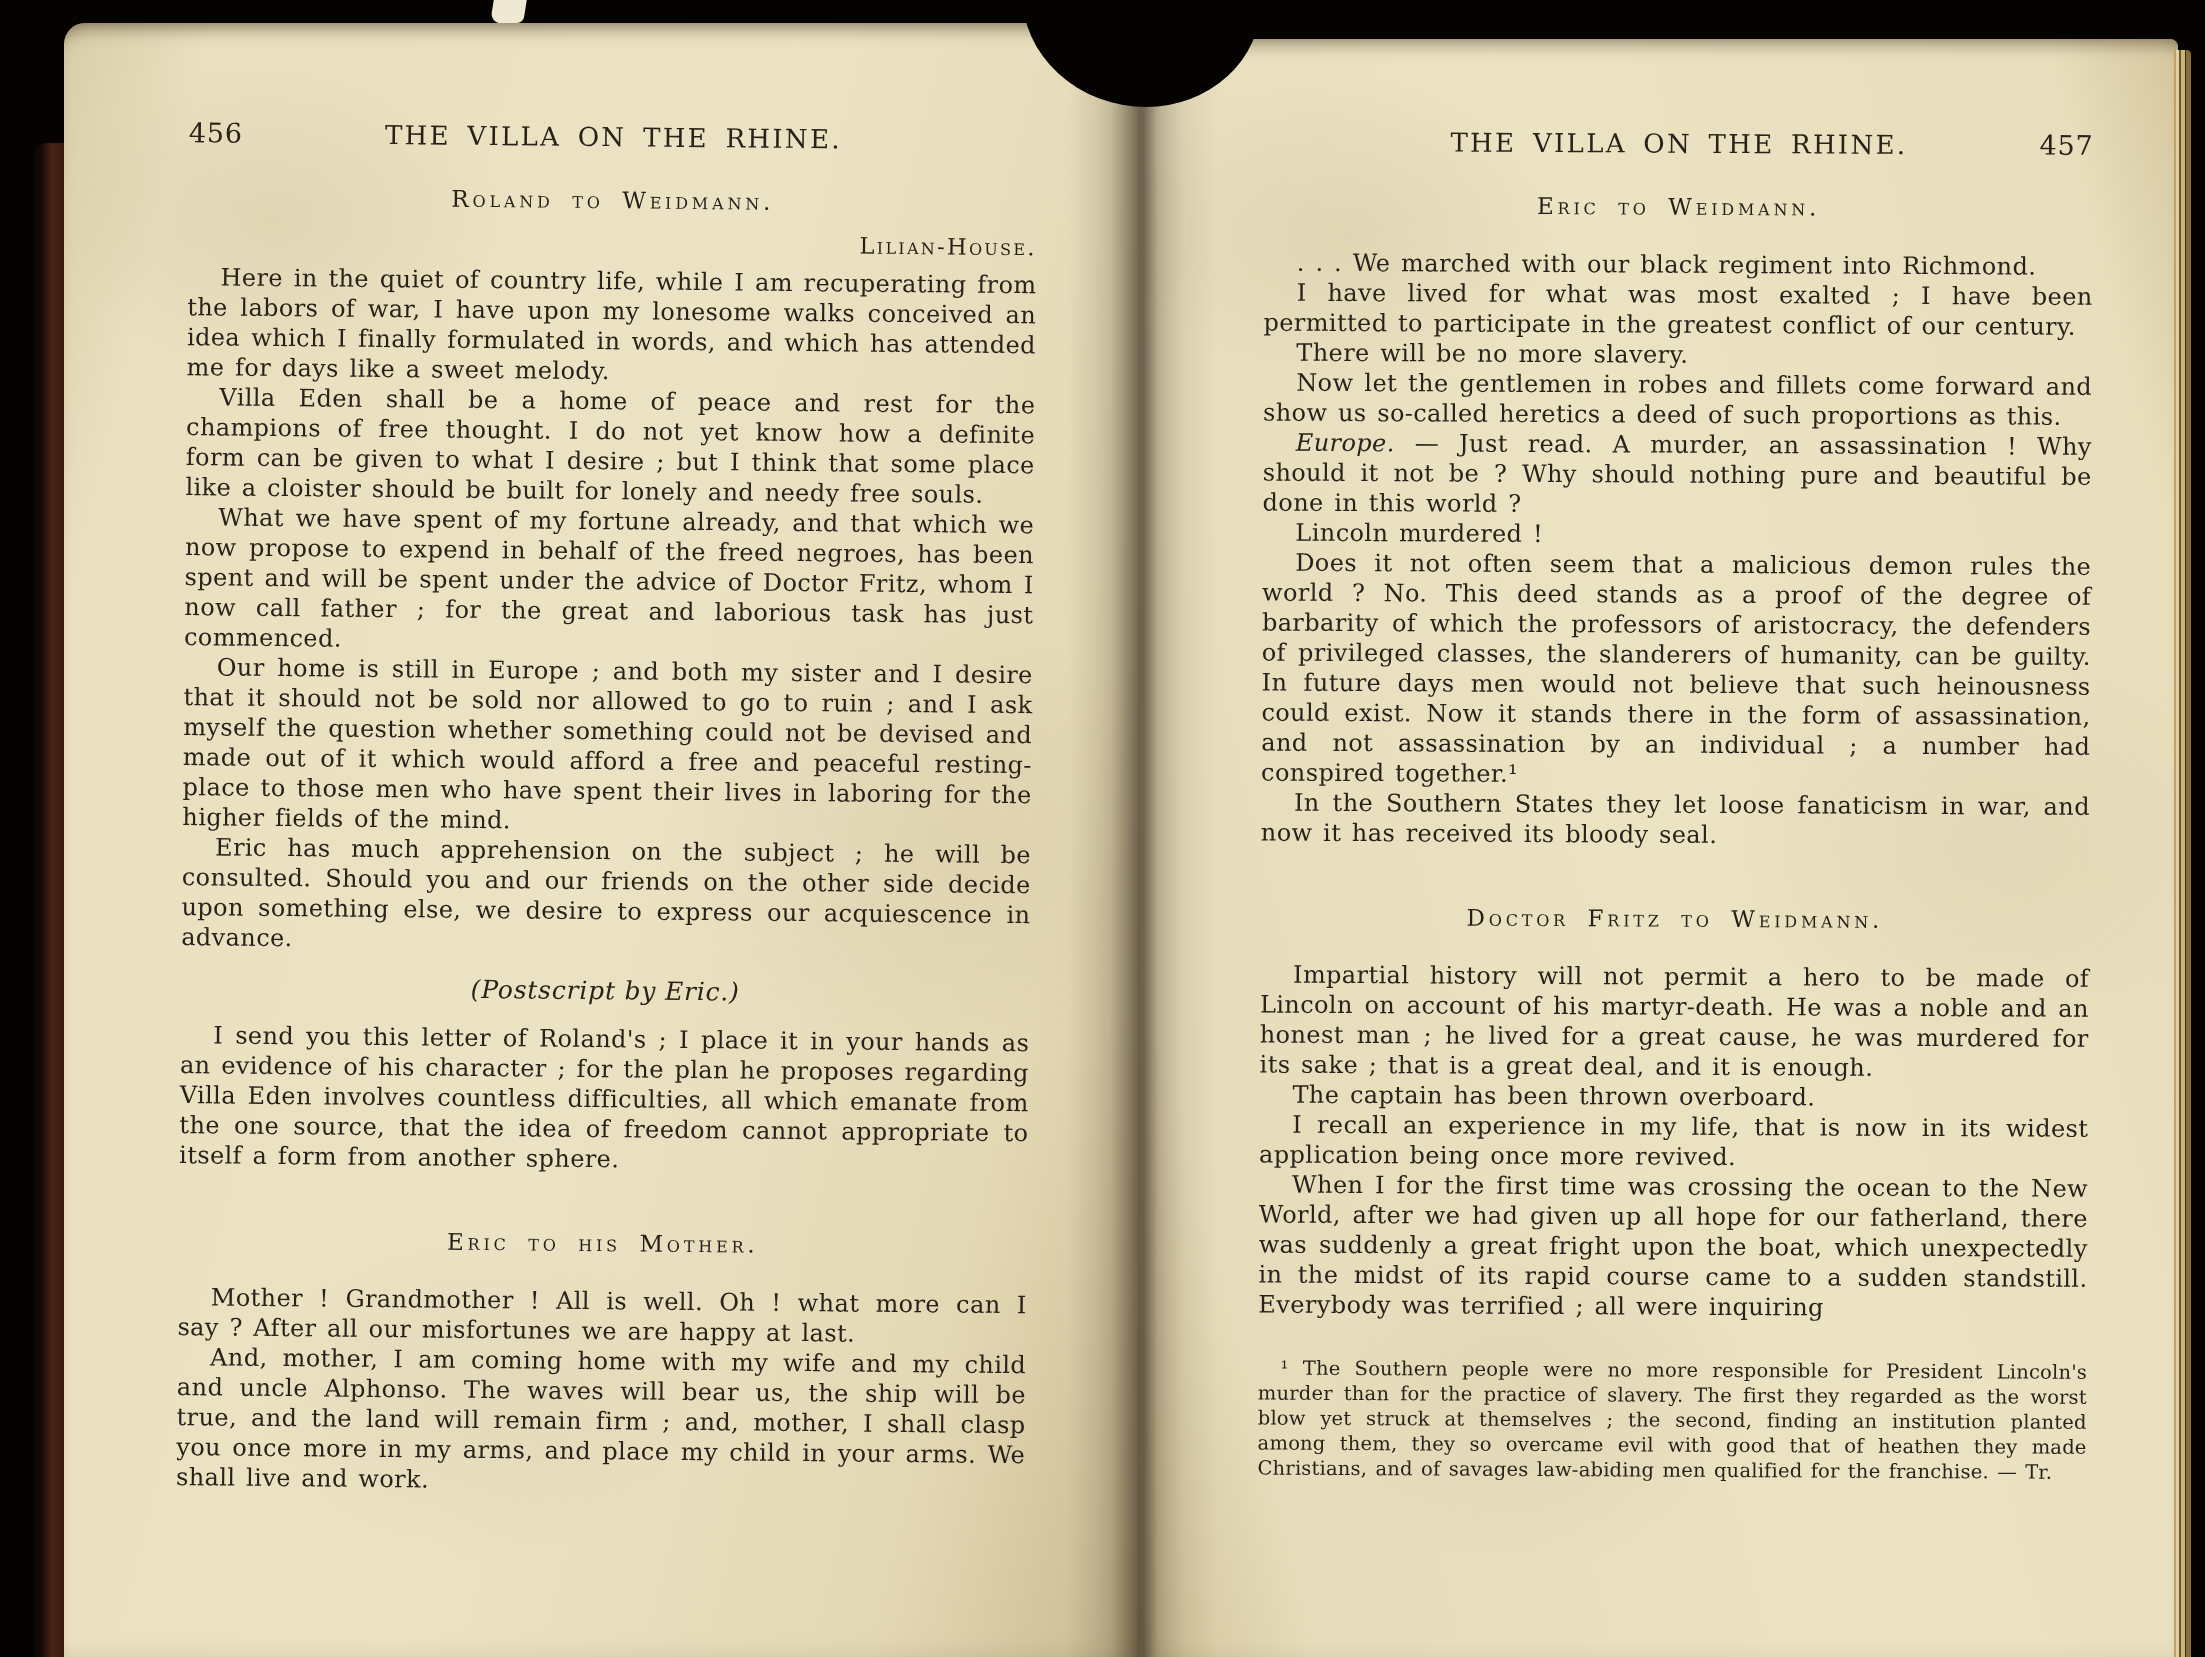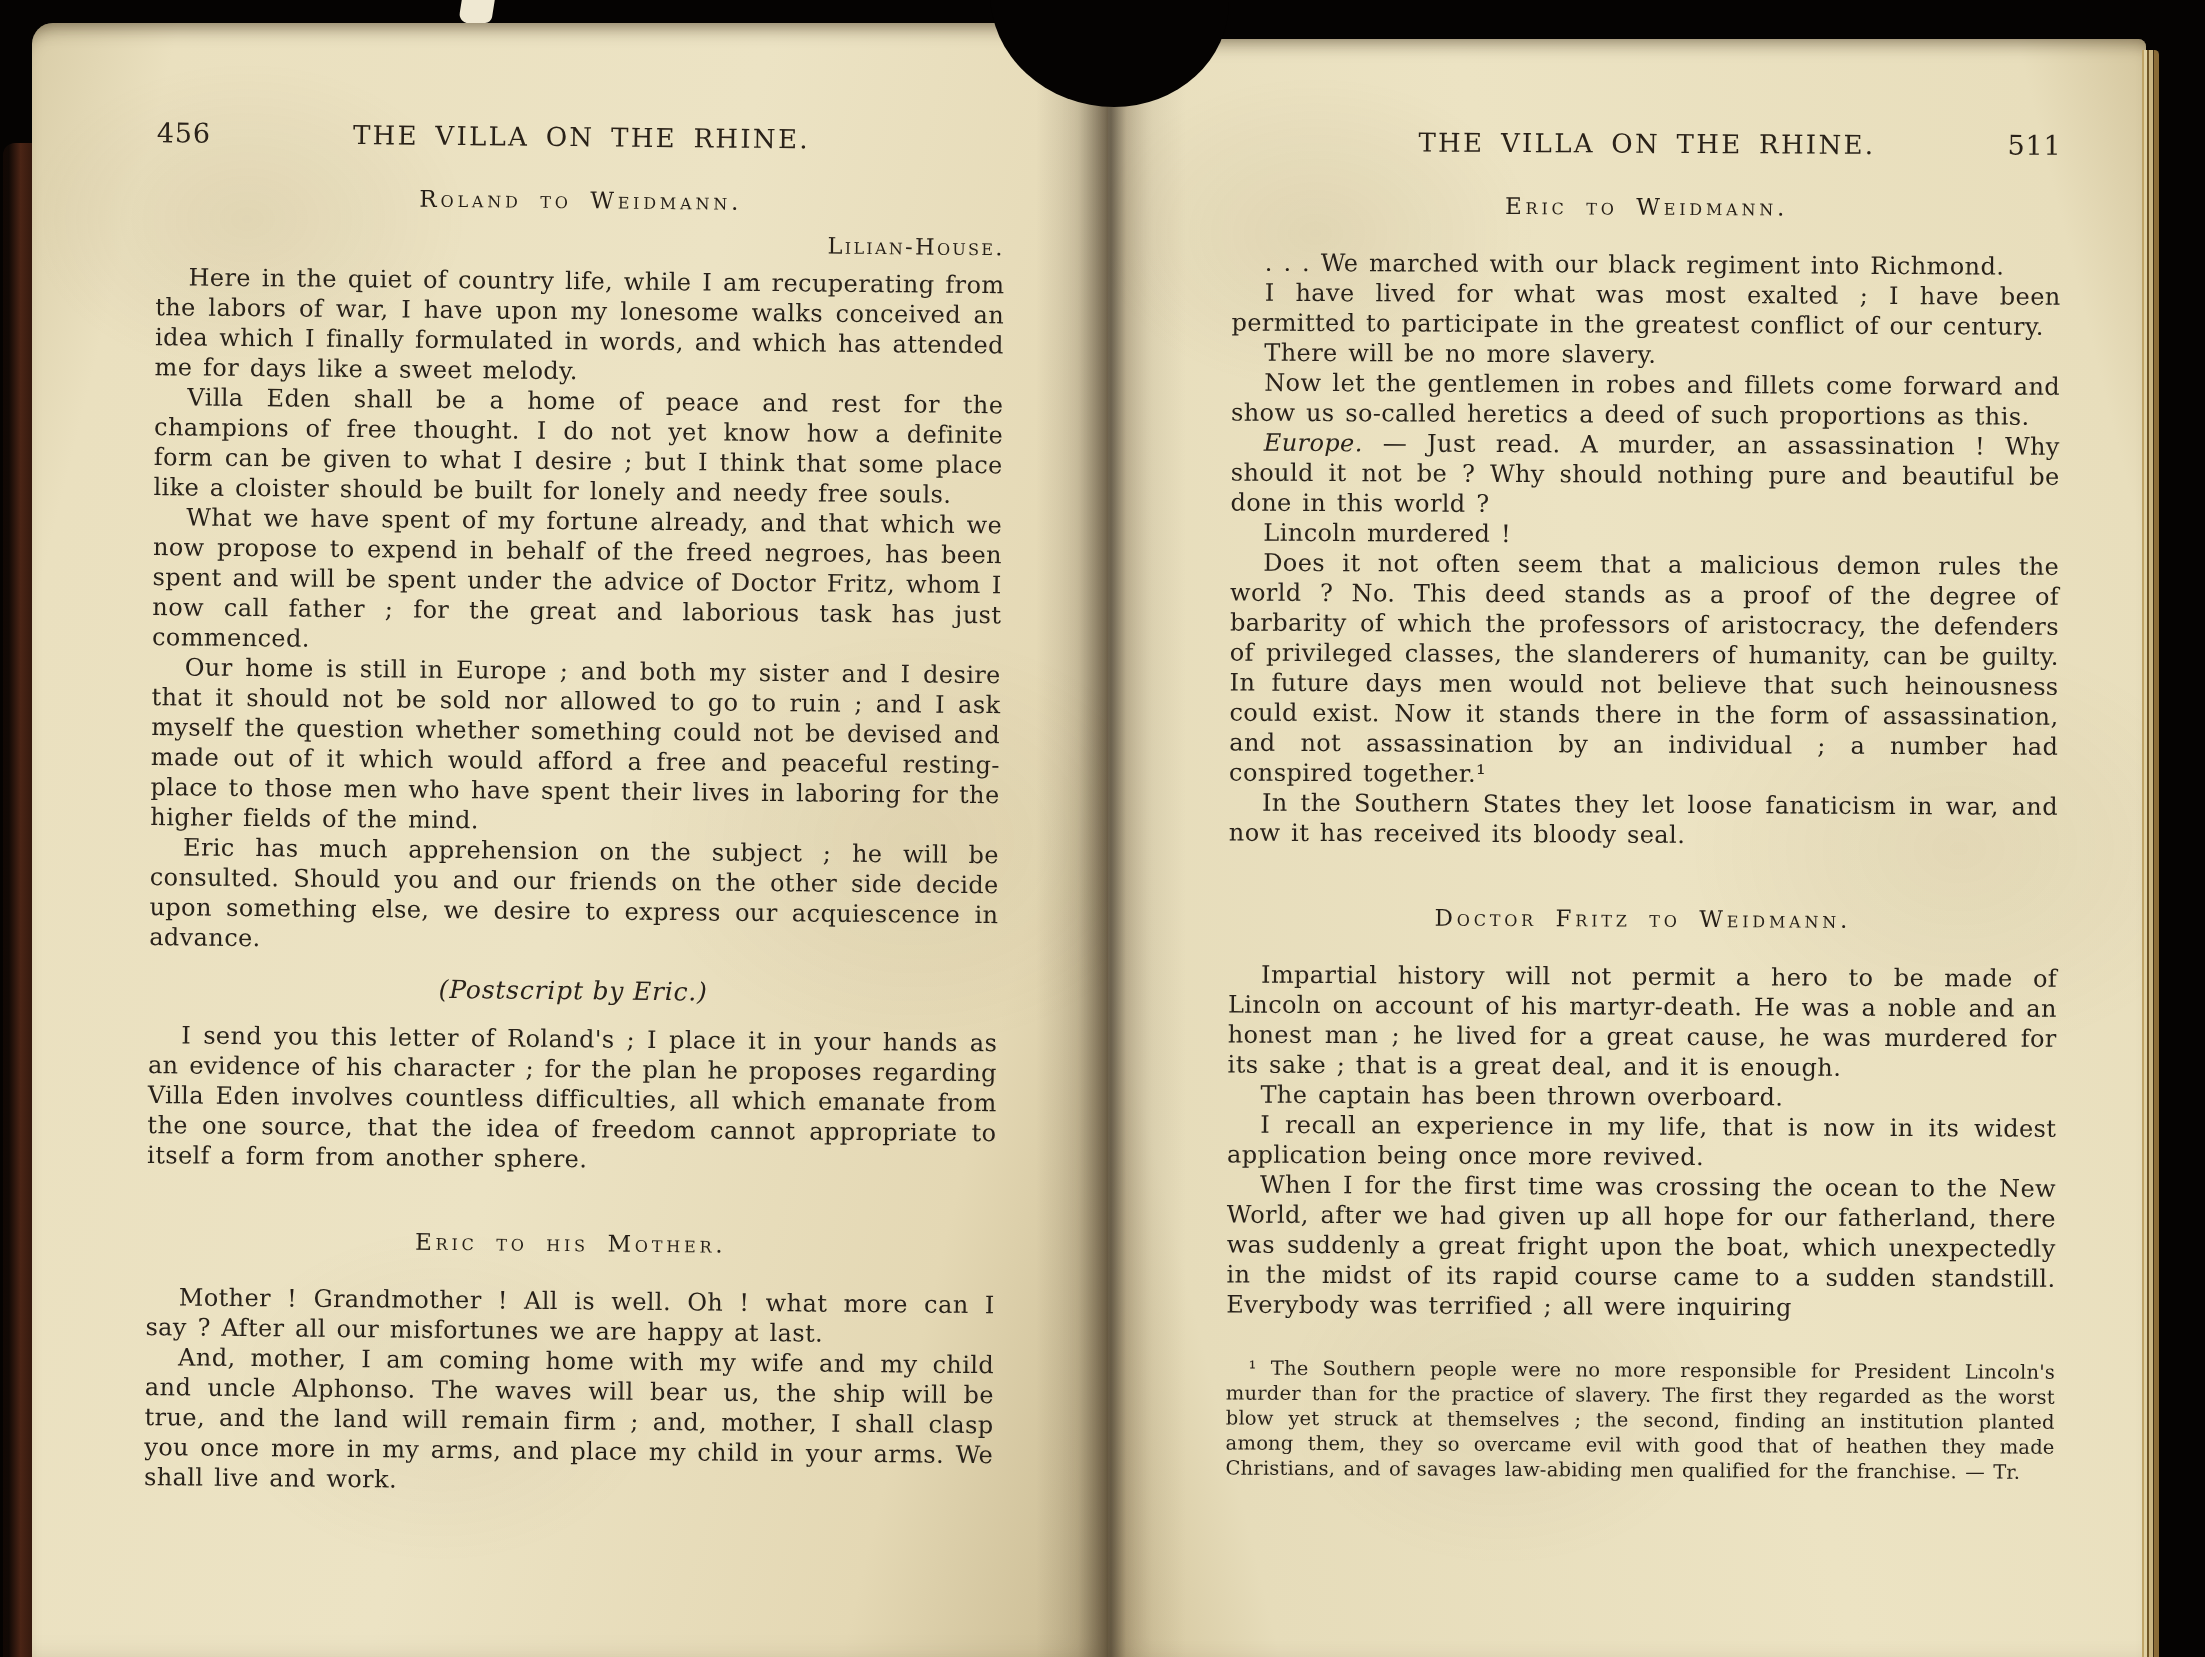--- a/index.html
+++ b/index.html
@@ -3,21 +3,21 @@
 <meta charset="utf-8">
 <style>
   html, body { margin: 0; padding: 0; }
   body {
     width: 2205px; height: 1658px;
     background: #050302;
     overflow: hidden;
     position: relative;
     font-family: "DejaVu Serif", "Liberation Serif", serif;
   }
-  .spread { position: absolute; inset: 0; }
+  .spread { position: absolute; inset: 0; margin-left: 32px; }
 
   
   .cover-edge-left {
     position: absolute; left: 3px; top: 143px; width: 39px; height: 1515px;
     background: linear-gradient(to right, #120804, #45221333 15%, #4a2415 45%, #2e160c 85%, #1a0c06);
     border-radius: 12px 0 0 0;
     z-index: 1;
   }
 
   .page { position: absolute; z-index: 2; }
@@ -142,21 +142,21 @@
           <p class="para">And, mother, I am coming home with my wife and my child and uncle Alphonso. The waves will bear us, the ship will be true, and the land will remain firm&nbsp;; and, mother, I shall clasp you once more in my arms, and place my child in your arms. We shall live and work.</p>
         </div>
     </div>
   </div>
 
   <div class="page page-right">
     <div class="page-inner">
       <header class="page-header">
         <span class="pagenum"></span>
         <span class="running-title">THE VILLA ON THE RHINE.</span>
-        <span class="pagenum">511</span>
+        <span class="pagenum">457</span>
       </header>
       <div class="page-body" id="right-body">
           <h2 class="sec-heading">Eric to Weidmann.</h2>
           <p class="para">. . . We marched with our black regiment into Richmond.</p>
           <p class="para">I have lived for what was most exalted&nbsp;; I have been permitted to participate in the greatest conflict of our century.</p>
           <p class="para">There will be no more slavery.</p>
           <p class="para">Now let the gentlemen in robes and fillets come forward and show us so-called heretics a deed of such proportions as this.</p>
           <p class="para"><em>Europe.</em> — Just read. A murder, an assassination&nbsp;! Why should it not be&nbsp;? Why should nothing pure and beautiful be done in this world&nbsp;?</p>
           <p class="para">Lincoln murdered&nbsp;!</p>
           <p class="para">Does it not often seem that a malicious demon rules the world&nbsp;? No. This deed stands as a proof of the degree of barbarity of which the professors of aristocracy, the defenders of privileged classes, the slanderers of humanity, can be guilty. In future days men would not believe that such heinousness could exist. Now it stands there in the form of assassination, and not assassination by an individual&nbsp;; a number had conspired together.¹</p>

